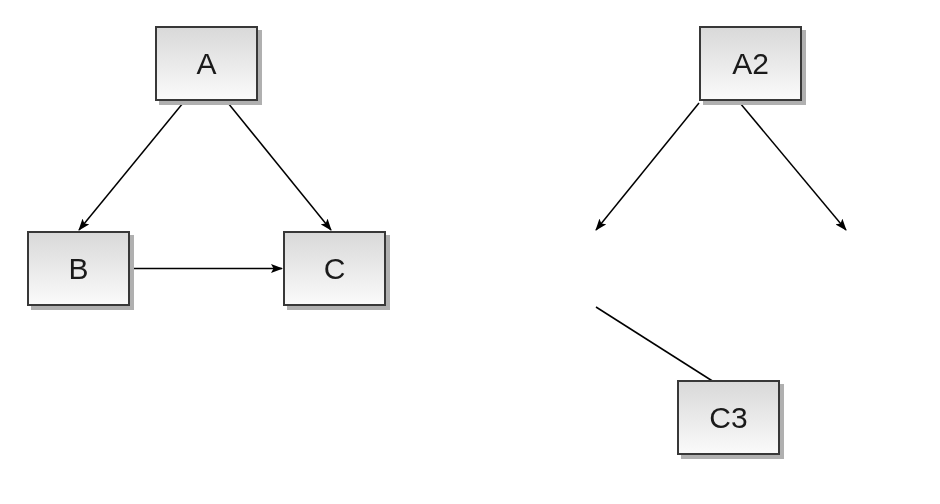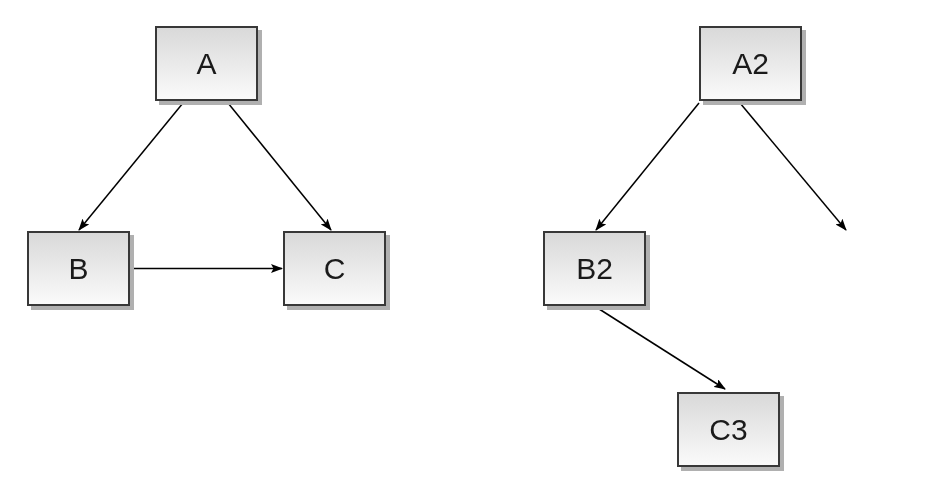--- a/index.html
+++ b/index.html
@@ -62,21 +62,21 @@
     line-height: 1;
     user-select: none;
   }
   
   .pos-a  { left: 155px; top: 26px; }
   .pos-b  { left: 27px;  top: 231px; }
   .pos-c  { left: 283px; top: 231px; }
   .pos-a2 { left: 668px; top: 26px; margin-left: 31px; }
   .pos-b2 { left: 543px; top: 231px; }
   .pos-c2 { left: 799px; top: 231px; }
-  .pos-c3 { left: 677px; top: 392px; }
+  .pos-c3 { left: 677px; top: 380px; }
 </style>
 </head>
 <body>
 
 <div class="canvas">
 
   <svg class="edges-layer" viewBox="0 0 940 504" xmlns="http://www.w3.org/2000/svg">
     <defs>
       <marker id="arrow" markerUnits="userSpaceOnUse" markerWidth="12" markerHeight="9" refX="11" refY="4.5" orient="auto">
         <path class="arrowhead" d="M0,0 L12,4.5 L0,9 L2.5,4.5 Z"></path>
@@ -95,20 +95,17 @@
   </div>
   <div class="node pos-b">
     <span class="node-label">B</span>
   </div>
   <div class="node pos-c">
     <span class="node-label">C</span>
   </div>
   <div class="node pos-a2">
     <span class="node-label">A2</span>
   </div>
-  <div class="node pos-b2">
-    <span class="node-label">B2</span>
-  </div>
   <div class="node pos-c3">
     <span class="node-label">C3</span>
   </div>
 
 </div>
 
 </body></html>

